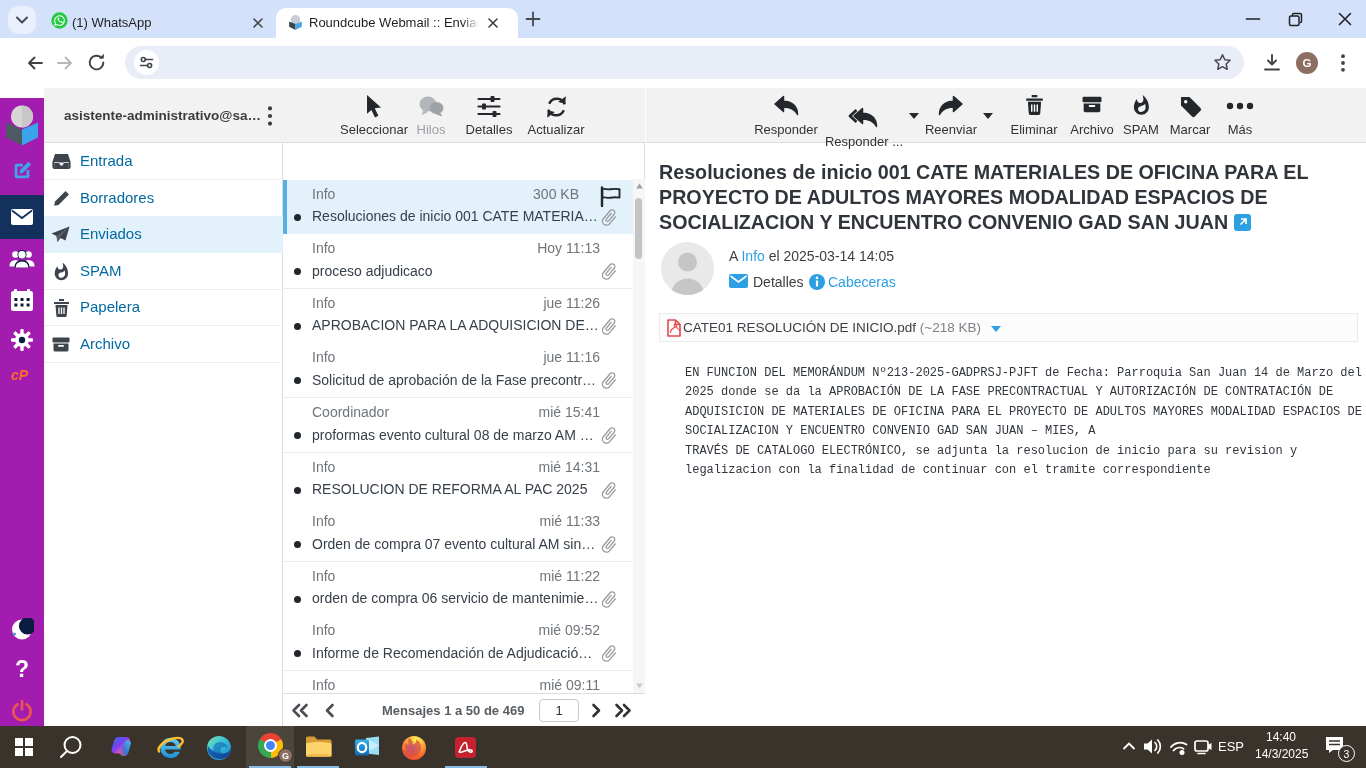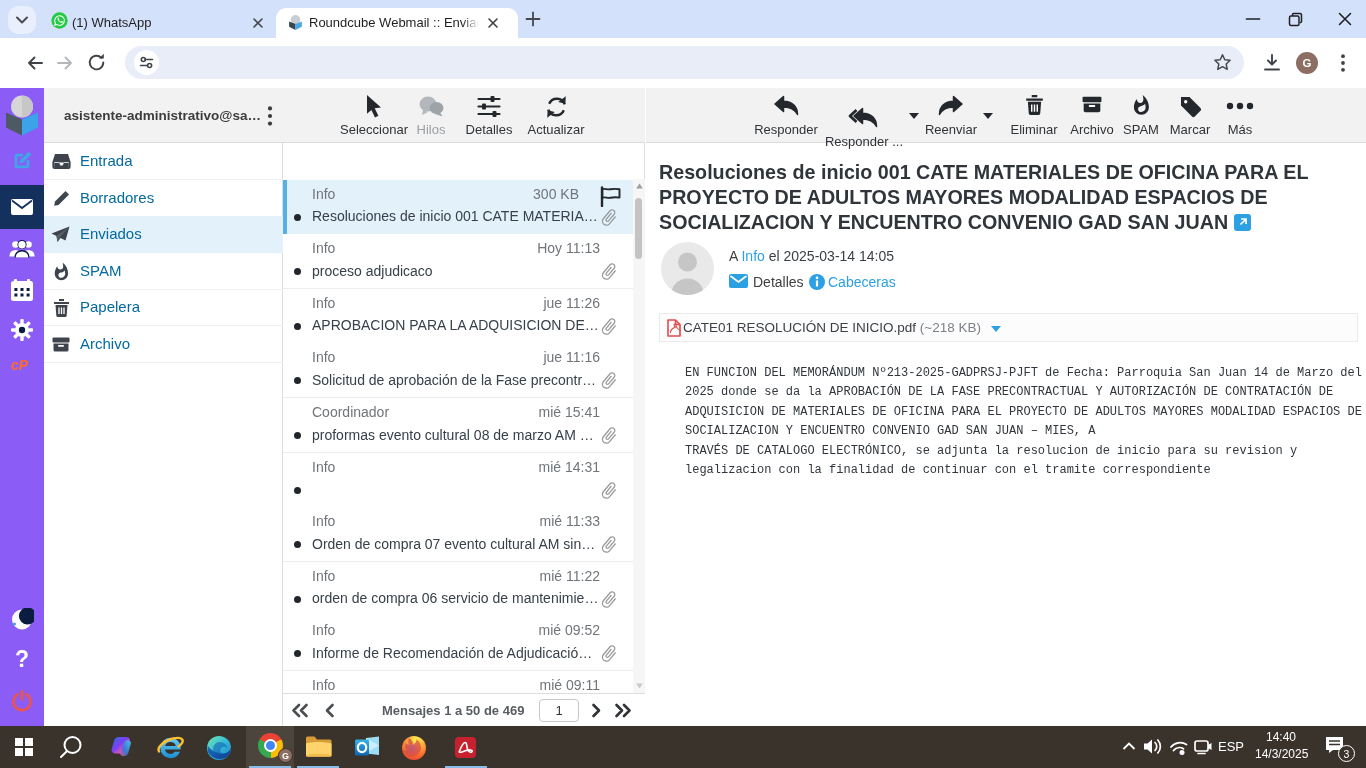--- a/index.html
+++ b/index.html
@@ -15,21 +15,21 @@
 #tab2 { position:absolute; left:276px; top:8px; width:242px; height:30px; background:#fff; border-radius:10px 10px 0 0; }
 #tab2 .title { position:absolute; left:33px; top:7px; font-size:13px; color:#1f1f1f; white-space:nowrap; width:175px; overflow:hidden; }
 
 
 #addrbar { position:absolute; left:0; top:38px; width:1366px; height:50px; background:#fff; }
 #urlpill { position:absolute; left:125px; top:8px; width:1119px; height:33px; border-radius:17px; background:#e9edf8; }
 #urltext { position:absolute; left:157px; top:16px; font-size:14px; color:#202124; letter-spacing:0.1px; }
 
 
 #content { position:absolute; left:0; top:88px; width:1366px; height:638px; background:#fff; }
-#navrail { position:absolute; left:0; top:0; width:44px; height:638px; background:#8b5cf6; }
+#navrail { position:absolute; left:0; top:10px; width:44px; height:638px; background:#a21caf; }
 #navactive { position:absolute; left:0; top:97px; width:44px; height:44px; background:#14315e; }
 #folders { position:absolute; left:44px; top:0; width:239px; height:638px; background:#fff; border-right:1px solid #ddd; }
 #fhead { position:absolute; left:0; top:0; width:239px; height:55px; background:#f2f2f2; border-bottom:1px solid #dcdcdc; }
 #fhead .acct { position:absolute; left:20px; top:20px; width:201px; font-size:13.5px; font-weight:bold; color:#3c3c3c; white-space:nowrap; overflow:hidden; text-overflow:ellipsis; }
 .frow { position:absolute; left:0; width:239px; height:37px; border-bottom:1px solid #efefef; }
 .frow .lbl { position:absolute; left:36px; top:9px; font-size:15px; color:#0369a1; }
 #quota { position:absolute; left:0; top:605px; width:239px; height:33px; border-top:1px solid #ddd; background:#fff;margin-top:44px; }
 #quota .pct { position:absolute; left:189px; top:8px; font-size:14px; font-weight:bold; color:#5a6167; }
 #qbar { position:absolute; left:65px; top:13px; width:109px; height:9px; border:1px solid #ccc; border-radius:5px; background:#fff; }
 #qfill { position:absolute; left:1px; top:1px; width:42px; height:5px; border-radius:4px; background:#85c5f0; }
@@ -368,20 +368,21 @@
         <div class="dot"></div>
           <div class="subj">proformas evento cultural 08 de marzo AM y mas</div>
         <svg class="clip abs" style="left:316px;top:27px" width="20" height="21" viewBox="0 0 24 24">
             <path transform="rotate(40 12 12)" d="M16.5 6v11.5c0 2.21-1.79 4-4 4s-4-1.79-4-4V5c0-1.38 1.12-2.5 2.5-2.5s2.5 1.12 2.5 2.5v10.5c0 .55-.45 1-1 1s-1-.45-1-1V6H10v9.5c0 1.38 1.12 2.5 2.5 2.5s2.5-1.12 2.5-2.5V5c0-2.21-1.79-4-4-4S7 2.79 7 5v12.5c0 3.04 2.46 5.5 5.5 5.5s5.5-2.46 5.5-5.5V6h-1.5z" fill="#97999c"></path>
           </svg>
       </div>
       <div class="mrow" style="top:364.6px">
         <div class="sender">Info</div>
           <div class="mdate">mié 14:31</div>
         <div class="dot"></div>
+          <div class="subj">RESOLUCION DE REFORMA AL PAC 2025</div>
         <svg class="clip abs" style="left:316px;top:27px" width="20" height="21" viewBox="0 0 24 24">
             <path transform="rotate(40 12 12)" d="M16.5 6v11.5c0 2.21-1.79 4-4 4s-4-1.79-4-4V5c0-1.38 1.12-2.5 2.5-2.5s2.5 1.12 2.5 2.5v10.5c0 .55-.45 1-1 1s-1-.45-1-1V6H10v9.5c0 1.38 1.12 2.5 2.5 2.5s2.5-1.12 2.5-2.5V5c0-2.21-1.79-4-4-4S7 2.79 7 5v12.5c0 3.04 2.46 5.5 5.5 5.5s5.5-2.46 5.5-5.5V6h-1.5z" fill="#97999c"></path>
           </svg>
       </div>
       <div class="mrow" style="top:419.2px">
         <div class="sender">Info</div>
           <div class="mdate">mié 11:33</div>
         <div class="dot"></div>
           <div class="subj">Orden de compra 07 evento cultural AM sin firma</div>
         <svg class="clip abs" style="left:316px;top:27px" width="20" height="21" viewBox="0 0 24 24">

